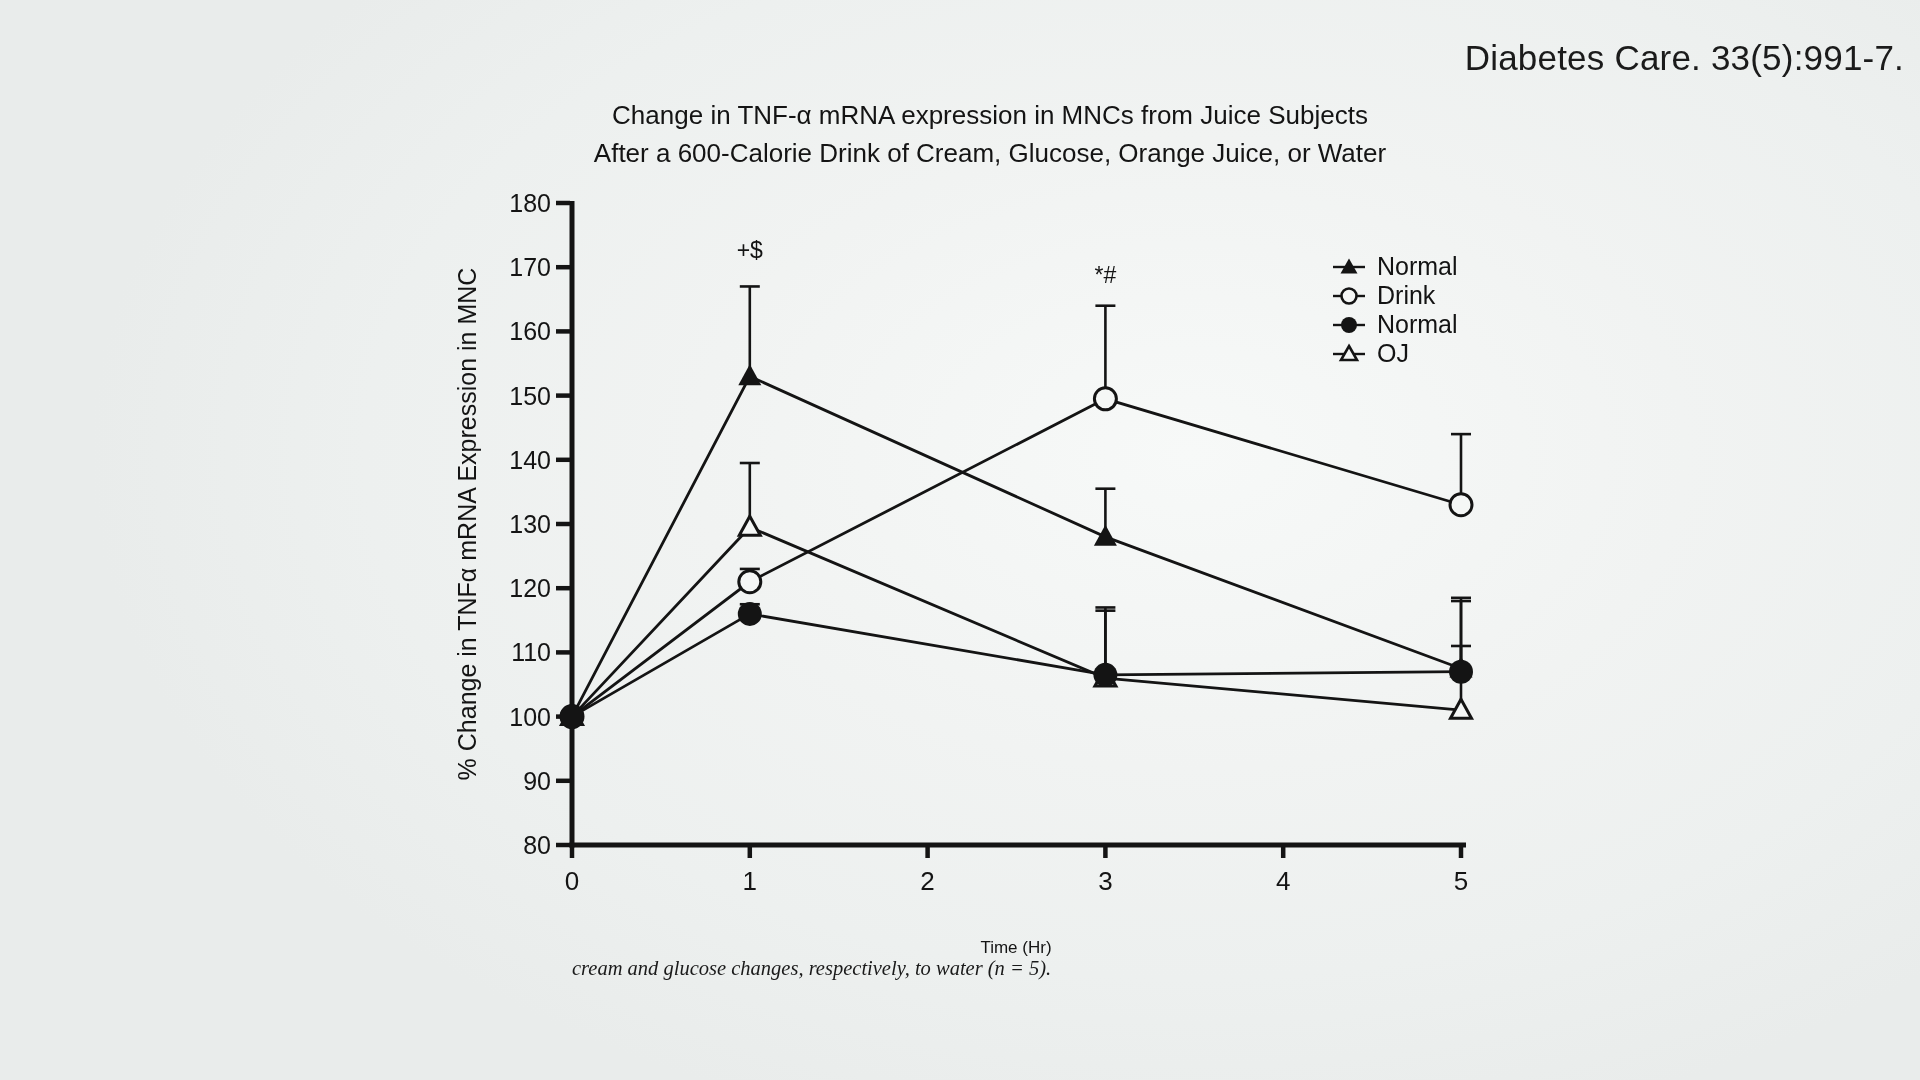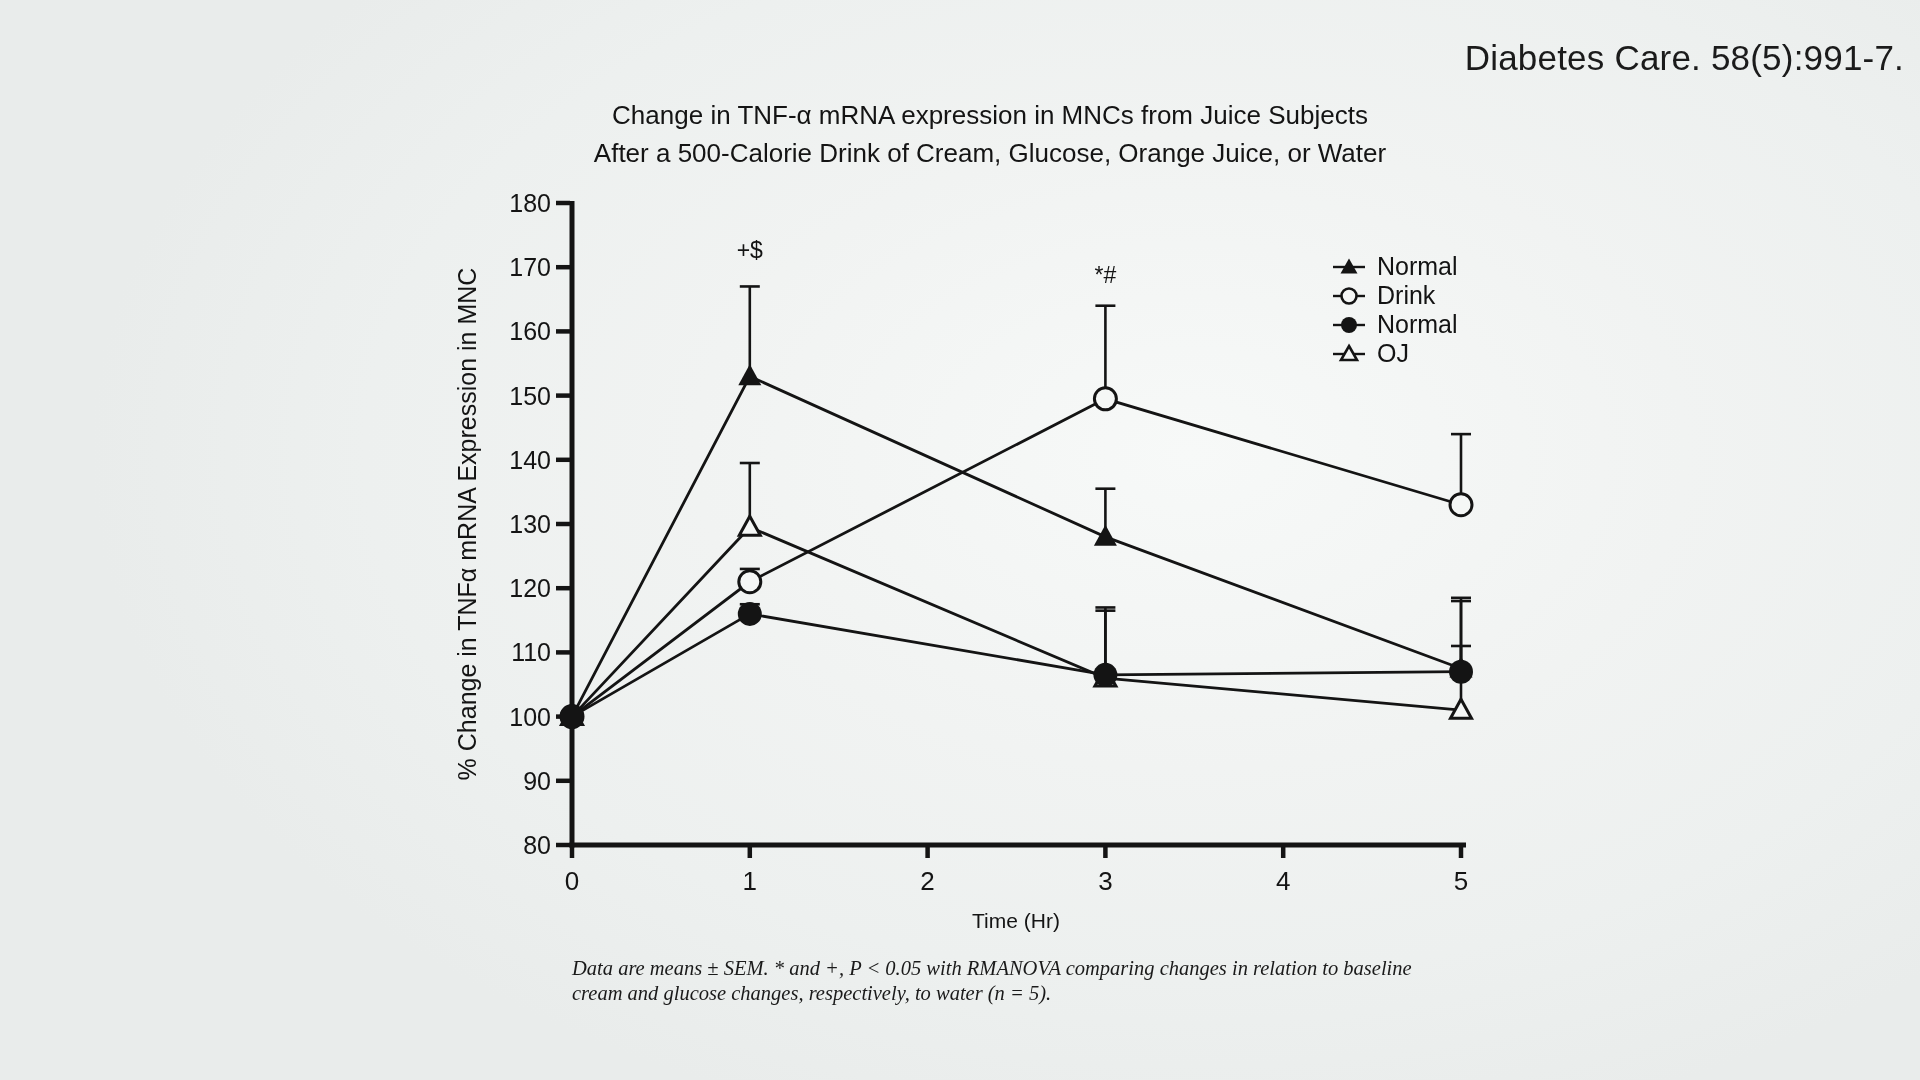--- a/index.html
+++ b/index.html
@@ -16,22 +16,22 @@
   .chart-title{
     position:absolute;left:470px;top:96px;width:1040px;
     text-align:center;font-size:26px;line-height:38px;color:#141414;font-weight:500;
   }
   .y-axis-title{
     position:absolute;left:467px;top:524px;
     transform:translate(-50%,-50%) rotate(-90deg);
     white-space:nowrap;font-size:25px;color:#141414;
   }
   .x-axis-title{
-    position:absolute;left:1016px;top:909px;transform:translateX(-50%);
-    font-size:21px;color:#141414;
+    position:absolute;left:1016px;top:938px;transform:translateX(-50%);
+    font-size:17px;color:#141414;
   }
   .legend{
     position:absolute;left:1331px;top:252px;
   }
   .legend-row{display:flex;align-items:center;height:29px;}
   .legend-row svg{display:block;margin-right:10px;}
   .legend-label{font-size:25px;color:#131313;}
   .footnote{
     position:absolute;left:572px;top:956px;width:880px;
     font-family:"Liberation Serif", serif;font-style:italic;
@@ -142,25 +142,25 @@
     <g>
       <circle cx="572" cy="716.6" r="12" fill="#141414"></circle>
       <circle cx="749.8" cy="613.88" r="12" fill="#141414"></circle>
       <circle cx="1105.4" cy="674.87" r="12" fill="#141414"></circle>
       <circle cx="1461" cy="671.66" r="12" fill="#141414"></circle>
     </g>
     <text x="749.8" y="257.57000000000005" text-anchor="middle" font-size="23" fill="#141414">+$</text>
     <text x="1105.4" y="283.25" text-anchor="middle" font-size="23" fill="#141414">*#</text>
   </svg>
 
-<div class="citation">Diabetes Care. 58(5):991-7.</div>
+<div class="citation">Diabetes Care. 33(5):991-7.</div>
 
 <div class="chart-title">
   <div>Change in TNF-α mRNA expression in MNCs from Juice Subjects</div>
-  <div>After a 500-Calorie Drink of Cream, Glucose, Orange Juice, or Water</div>
+  <div>After a 600-Calorie Drink of Cream, Glucose, Orange Juice, or Water</div>
 </div>
 
 <div class="y-axis-title">% Change in TNFα  mRNA Expression in MNC</div>
 <div class="x-axis-title">Time (Hr)</div>
 
 <div class="legend">
     <div class="legend-row">
       <svg width="36" height="26">
         <line x1="2" y1="13" x2="34" y2="13" stroke="#141414" stroke-width="2.4"></line>
         <g>
@@ -192,15 +192,14 @@
         <line x1="2" y1="13" x2="34" y2="13" stroke="#141414" stroke-width="2.4"></line>
         <g>
           <path d="M 18 5 L 26 19 L 10 19 Z" fill="#f5f7f6" stroke="#141414" stroke-width="2.6"></path>
         </g>
       </svg>
       <span class="legend-label">OJ</span>
     </div>
   </div>
 
 <div class="footnote">
-  <div>Data are means ± SEM. * and +, P &lt; 0.05 with RMANOVA comparing changes in relation to baseline</div>
   <div>cream and glucose changes, respectively, to water (n = 5).</div>
 </div>
 
 </body></html>

